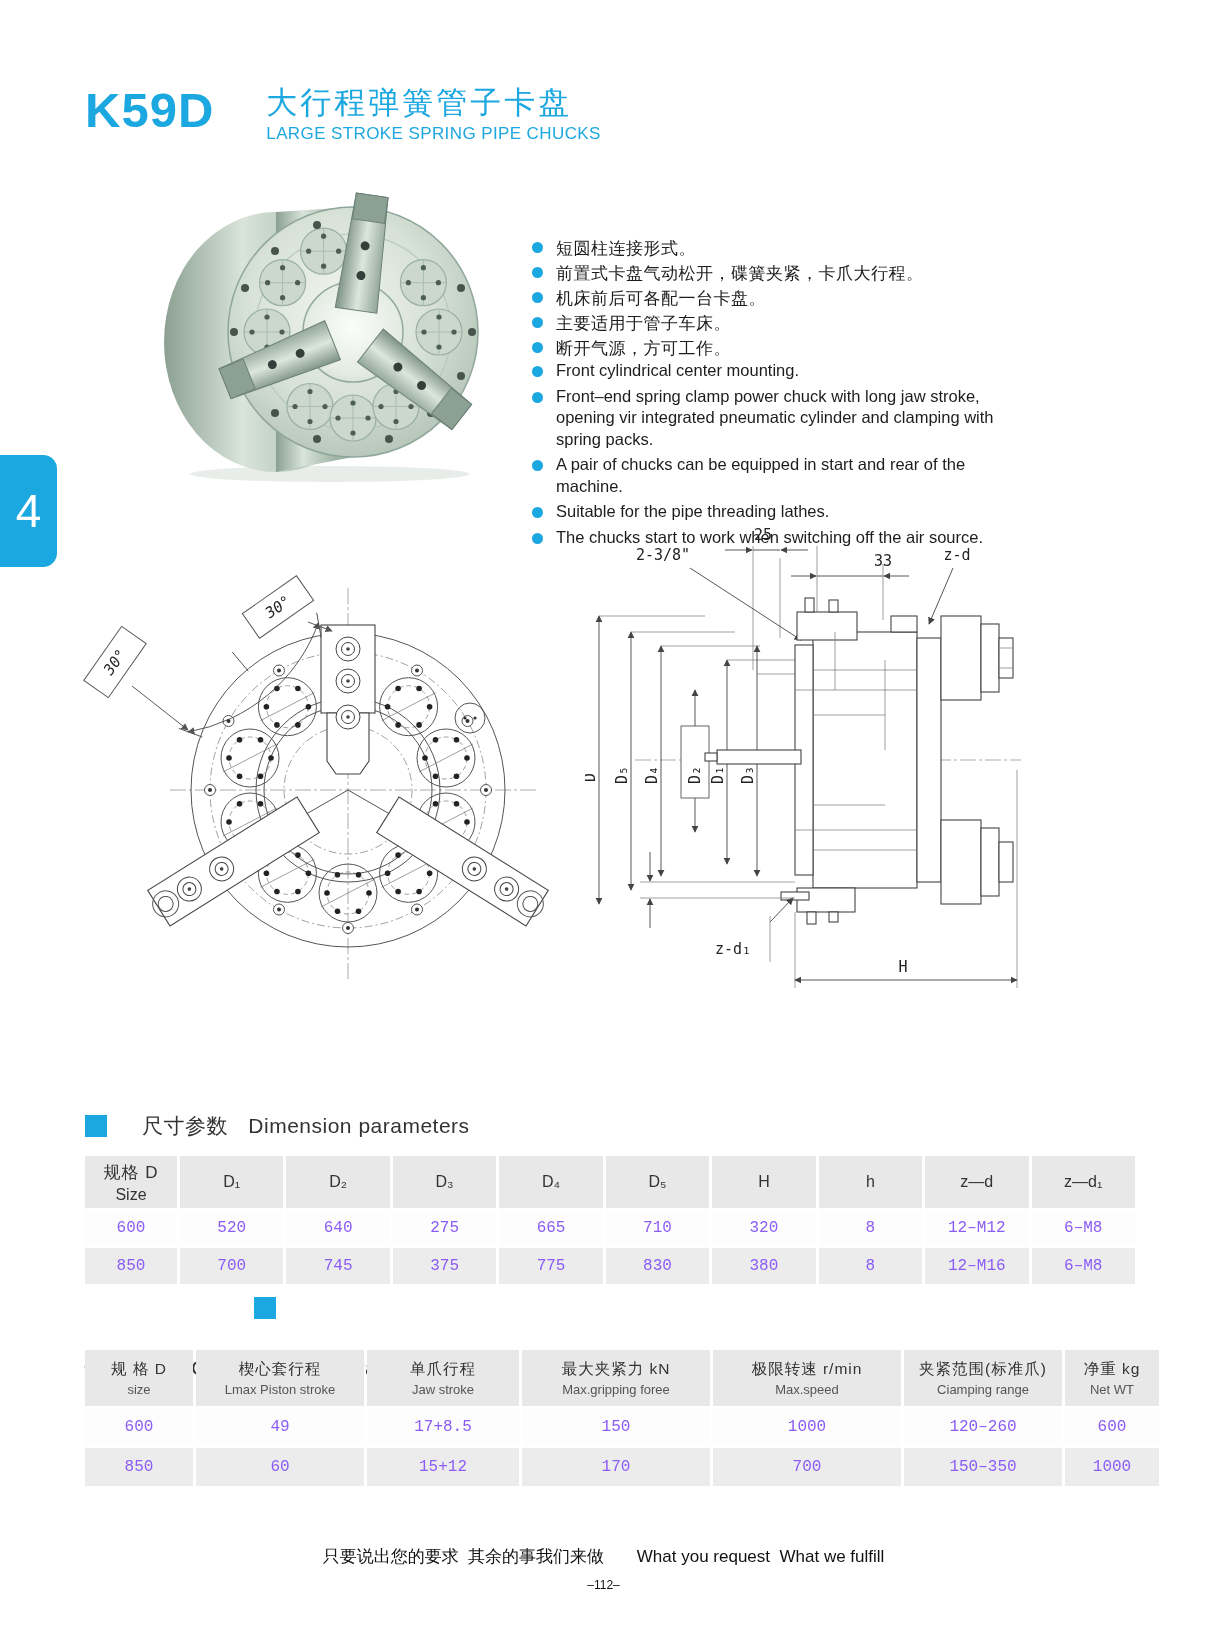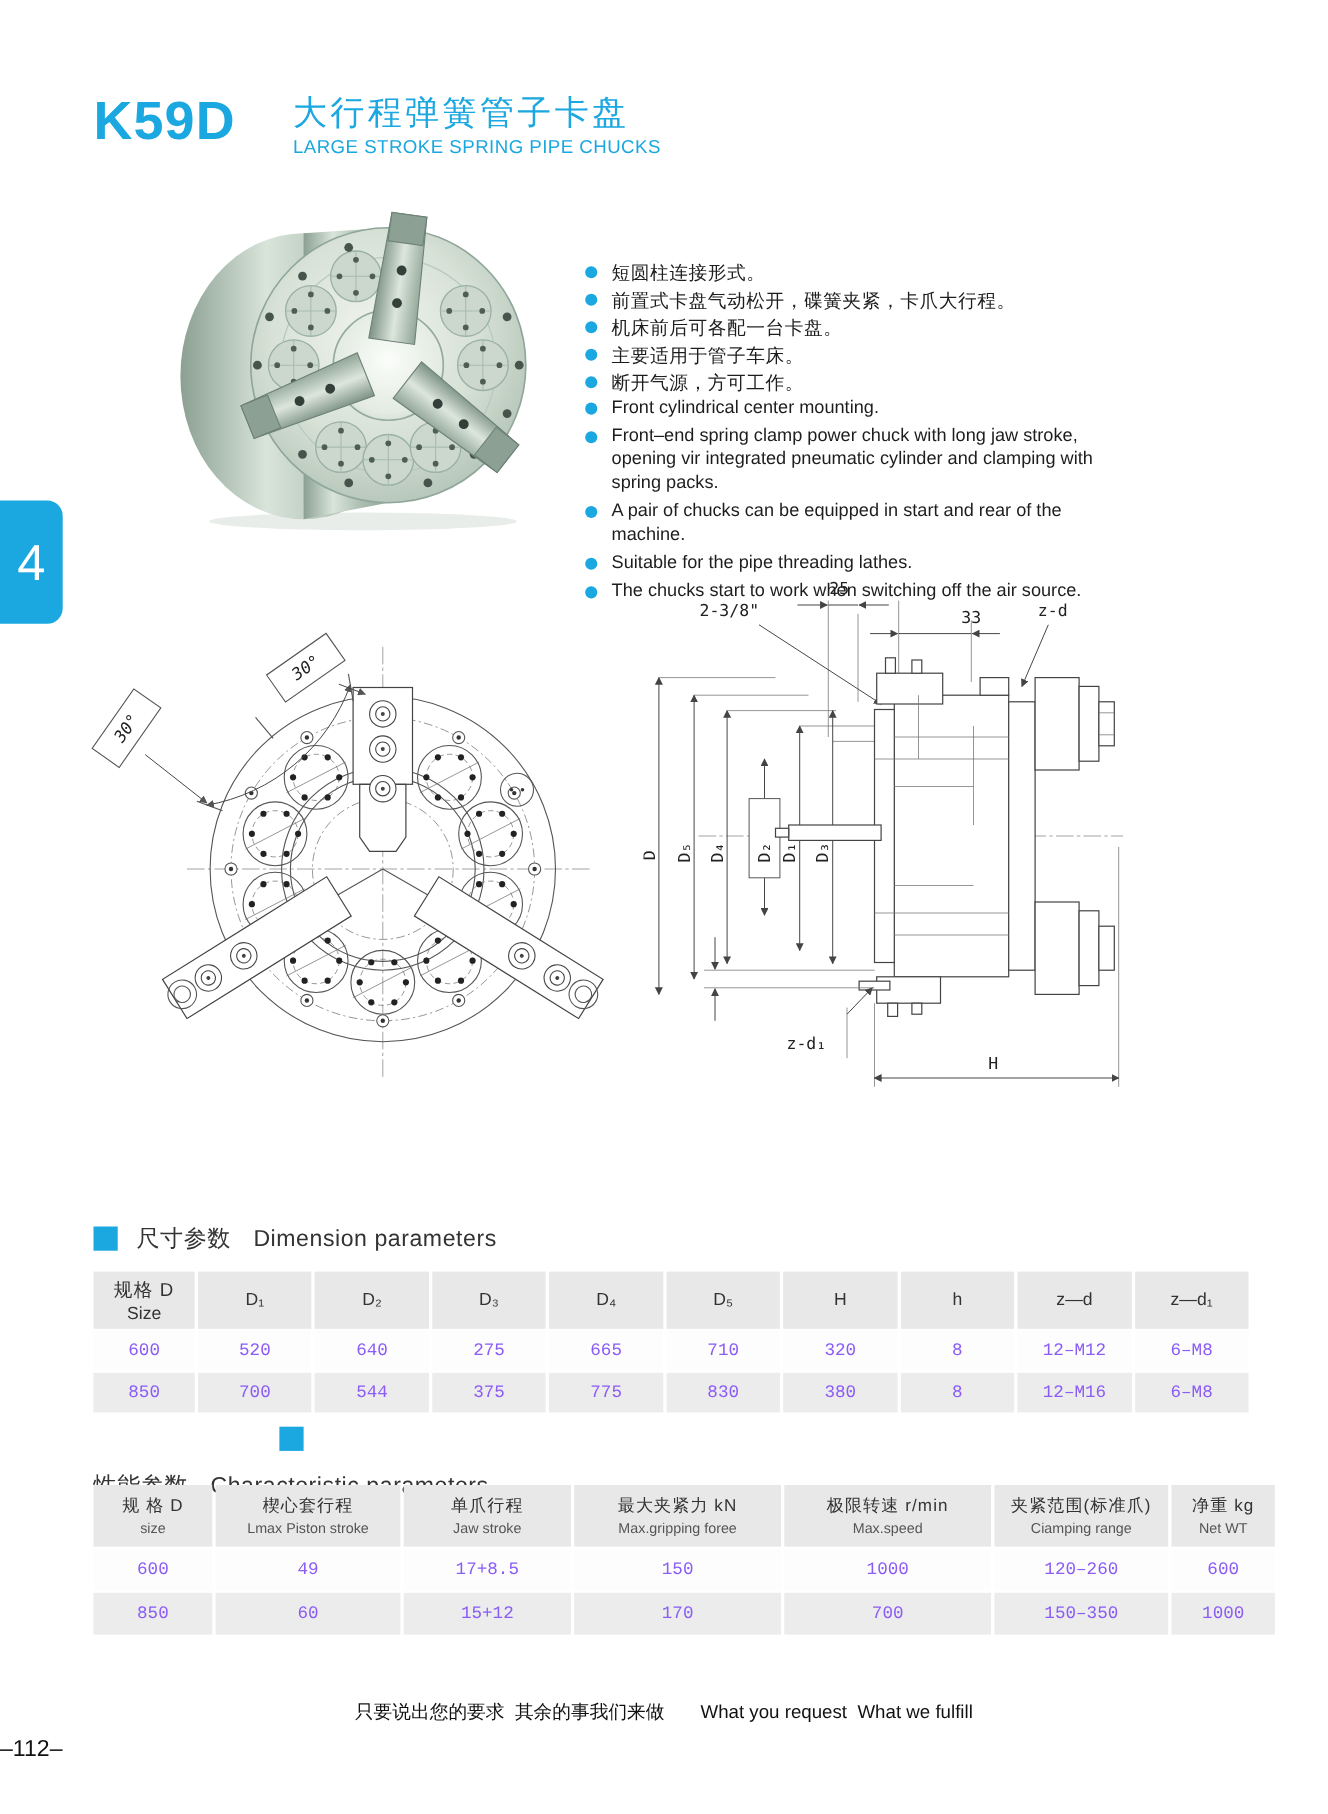--- a/index.html
+++ b/index.html
@@ -35,21 +35,21 @@
   
   .front-drawing{ position:absolute; left:70px; top:550px; width:480px; height:435px; }
   .section-drawing{ position:absolute; left:585px; top:520px; width:440px; height:490px; }
   svg .cl{ stroke:#888; stroke-width:.7; fill:none; stroke-dasharray:16 3 3 3; }
   svg .ln{ stroke:#555; stroke-width:1; fill:none; }
   svg .lt{ stroke:#777; stroke-width:.7; fill:none; }
   svg .dim{ stroke:#444; stroke-width:.9; fill:none; }
   svg .body{ stroke:#444; stroke-width:1.1; fill:#fff; }
   svg text.dlab{ font-family:"DejaVu Sans Mono","Liberation Mono",monospace; font-size:15px; fill:#222; }
   
-  .sec{ position:absolute; left:85px; display:flex; align-items:center; gap:17px; }
+  .sec{ position:absolute; left:85px; display:flex; align-items:center; gap:35px; }
   .sec .sq{ width:22px; height:22px; background:var(--accent); flex:none; }
   .sec .t{ font-size:21px; color:#333; letter-spacing:.5px; }
   .sec .t .cnn{ margin-right:14px; }
   .sec-dim{ top:1112px; } .sec-char{ top:1297px;flex-direction:column; }
   
   table{ position:absolute; left:82px; border-collapse:separate; border-spacing:3px 2px;
          table-layout:fixed; width:1056px; text-align:center; }
   .t1{ top:1154px; } .t2{ top:1348px; }
   th{ background:#e8e8e8; font-weight:400; vertical-align:middle; }
   td{ font-size:16px; color:#8b5cf6; vertical-align:middle;font-family:Liberation Mono, monospace; }
@@ -60,21 +60,21 @@
   .t2 td{ height:38px; background:#fdfdfd; }
   .t2 tr.alt td{ background:#ececec; }
   th .cn{ display:block; font-size:15.5px; color:#333; letter-spacing:1px; }
   th .en{ display:block; font-size:13px; color:#555; margin-top:2px; letter-spacing:0; }
   .t1 th .cn{ font-size:17px; } .t1 th .en{ font-size:16px; color:#333; }
   
   .slogan{ position:absolute; top:1545px; left:0; width:100%; text-align:center;
            font-size:17px; color:#111; }
   .slogan span{ white-space:pre; }
   .slogan .en{ margin-left:28px; }
-  .pagenum{ position:absolute; top:1578px; left:0; width:100%; text-align:left; font-size:21px; color:#111; }
+  .pagenum{ position:absolute; top:1578px; left:0; width:100%; text-align:center; font-size:12px; color:#111; }
 </style>
 </head>
 <body>
 
 <div class="page">
 
   <div class="side-tab">
     <span>4</span>
   </div>
 
@@ -448,21 +448,21 @@
         <td>665</td>
         <td>710</td>
         <td>320</td>
         <td>8</td>
         <td>12–M12</td>
         <td>6–M8</td>
       </tr>
       <tr class="alt">
         <td>850</td>
         <td>700</td>
-        <td>544</td>
+        <td>745</td>
         <td>375</td>
         <td>775</td>
         <td>830</td>
         <td>380</td>
         <td>8</td>
         <td>12–M16</td>
         <td>6–M8</td>
       </tr>
     </tbody>
   </table>

